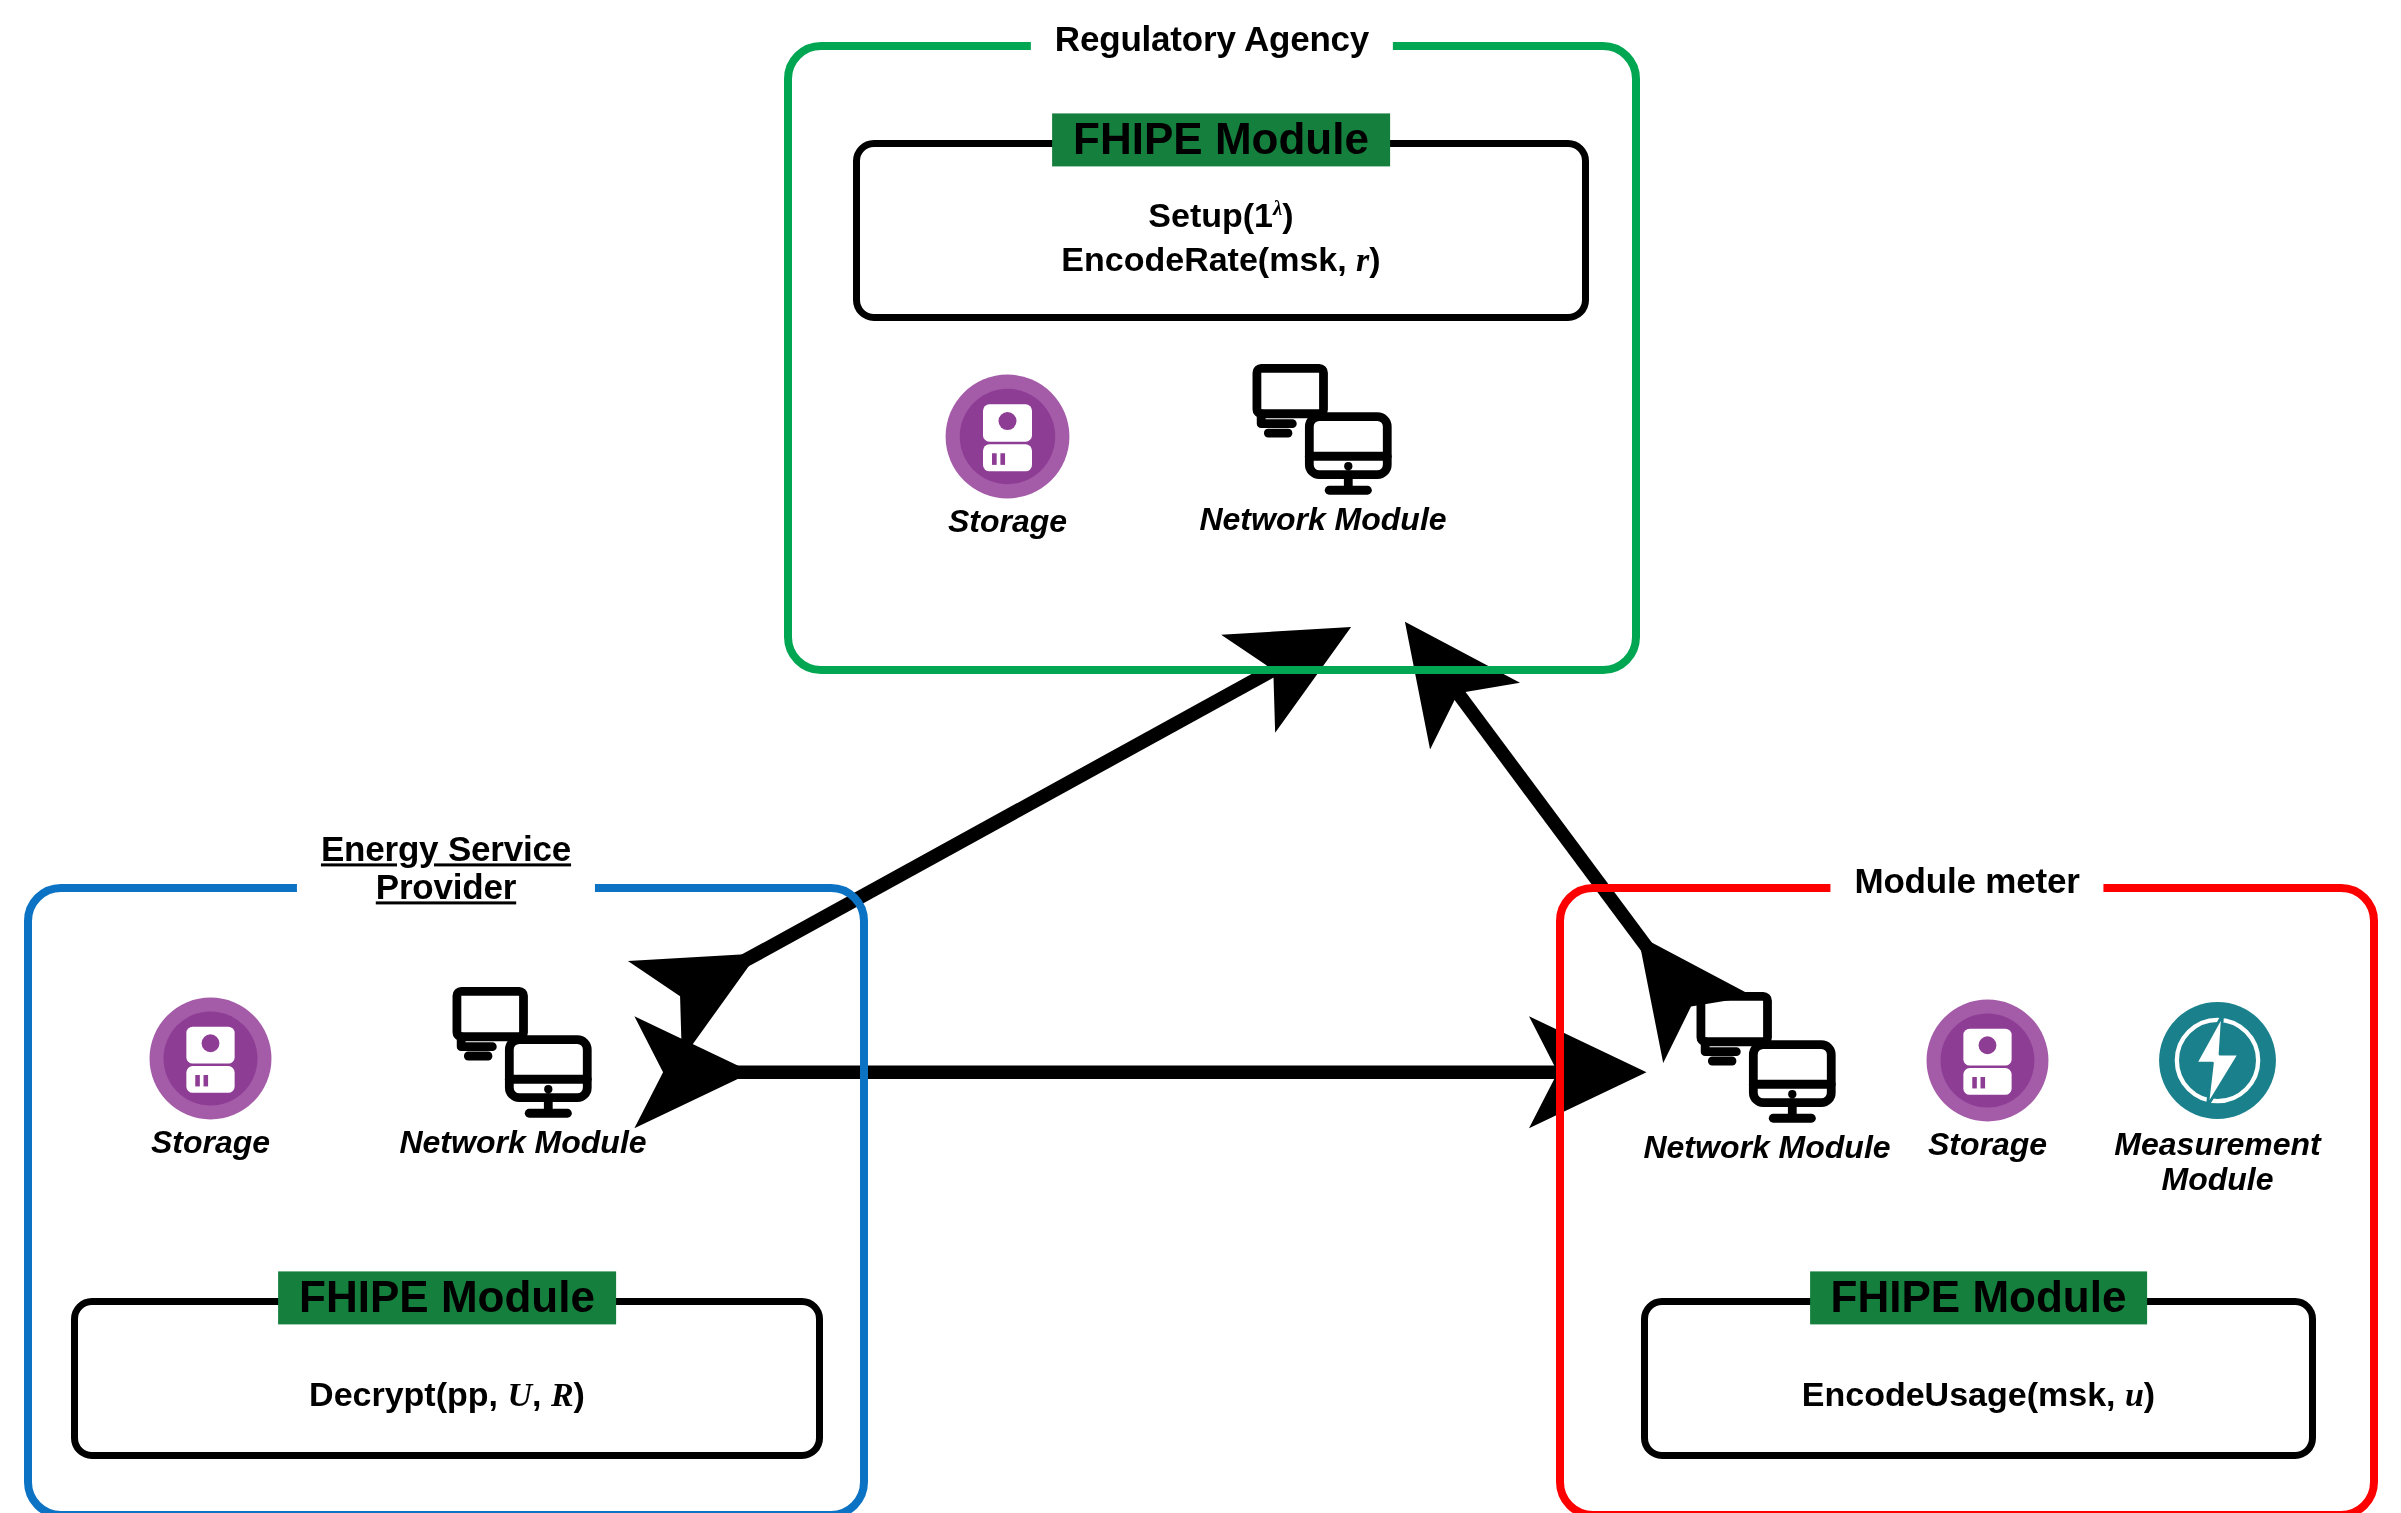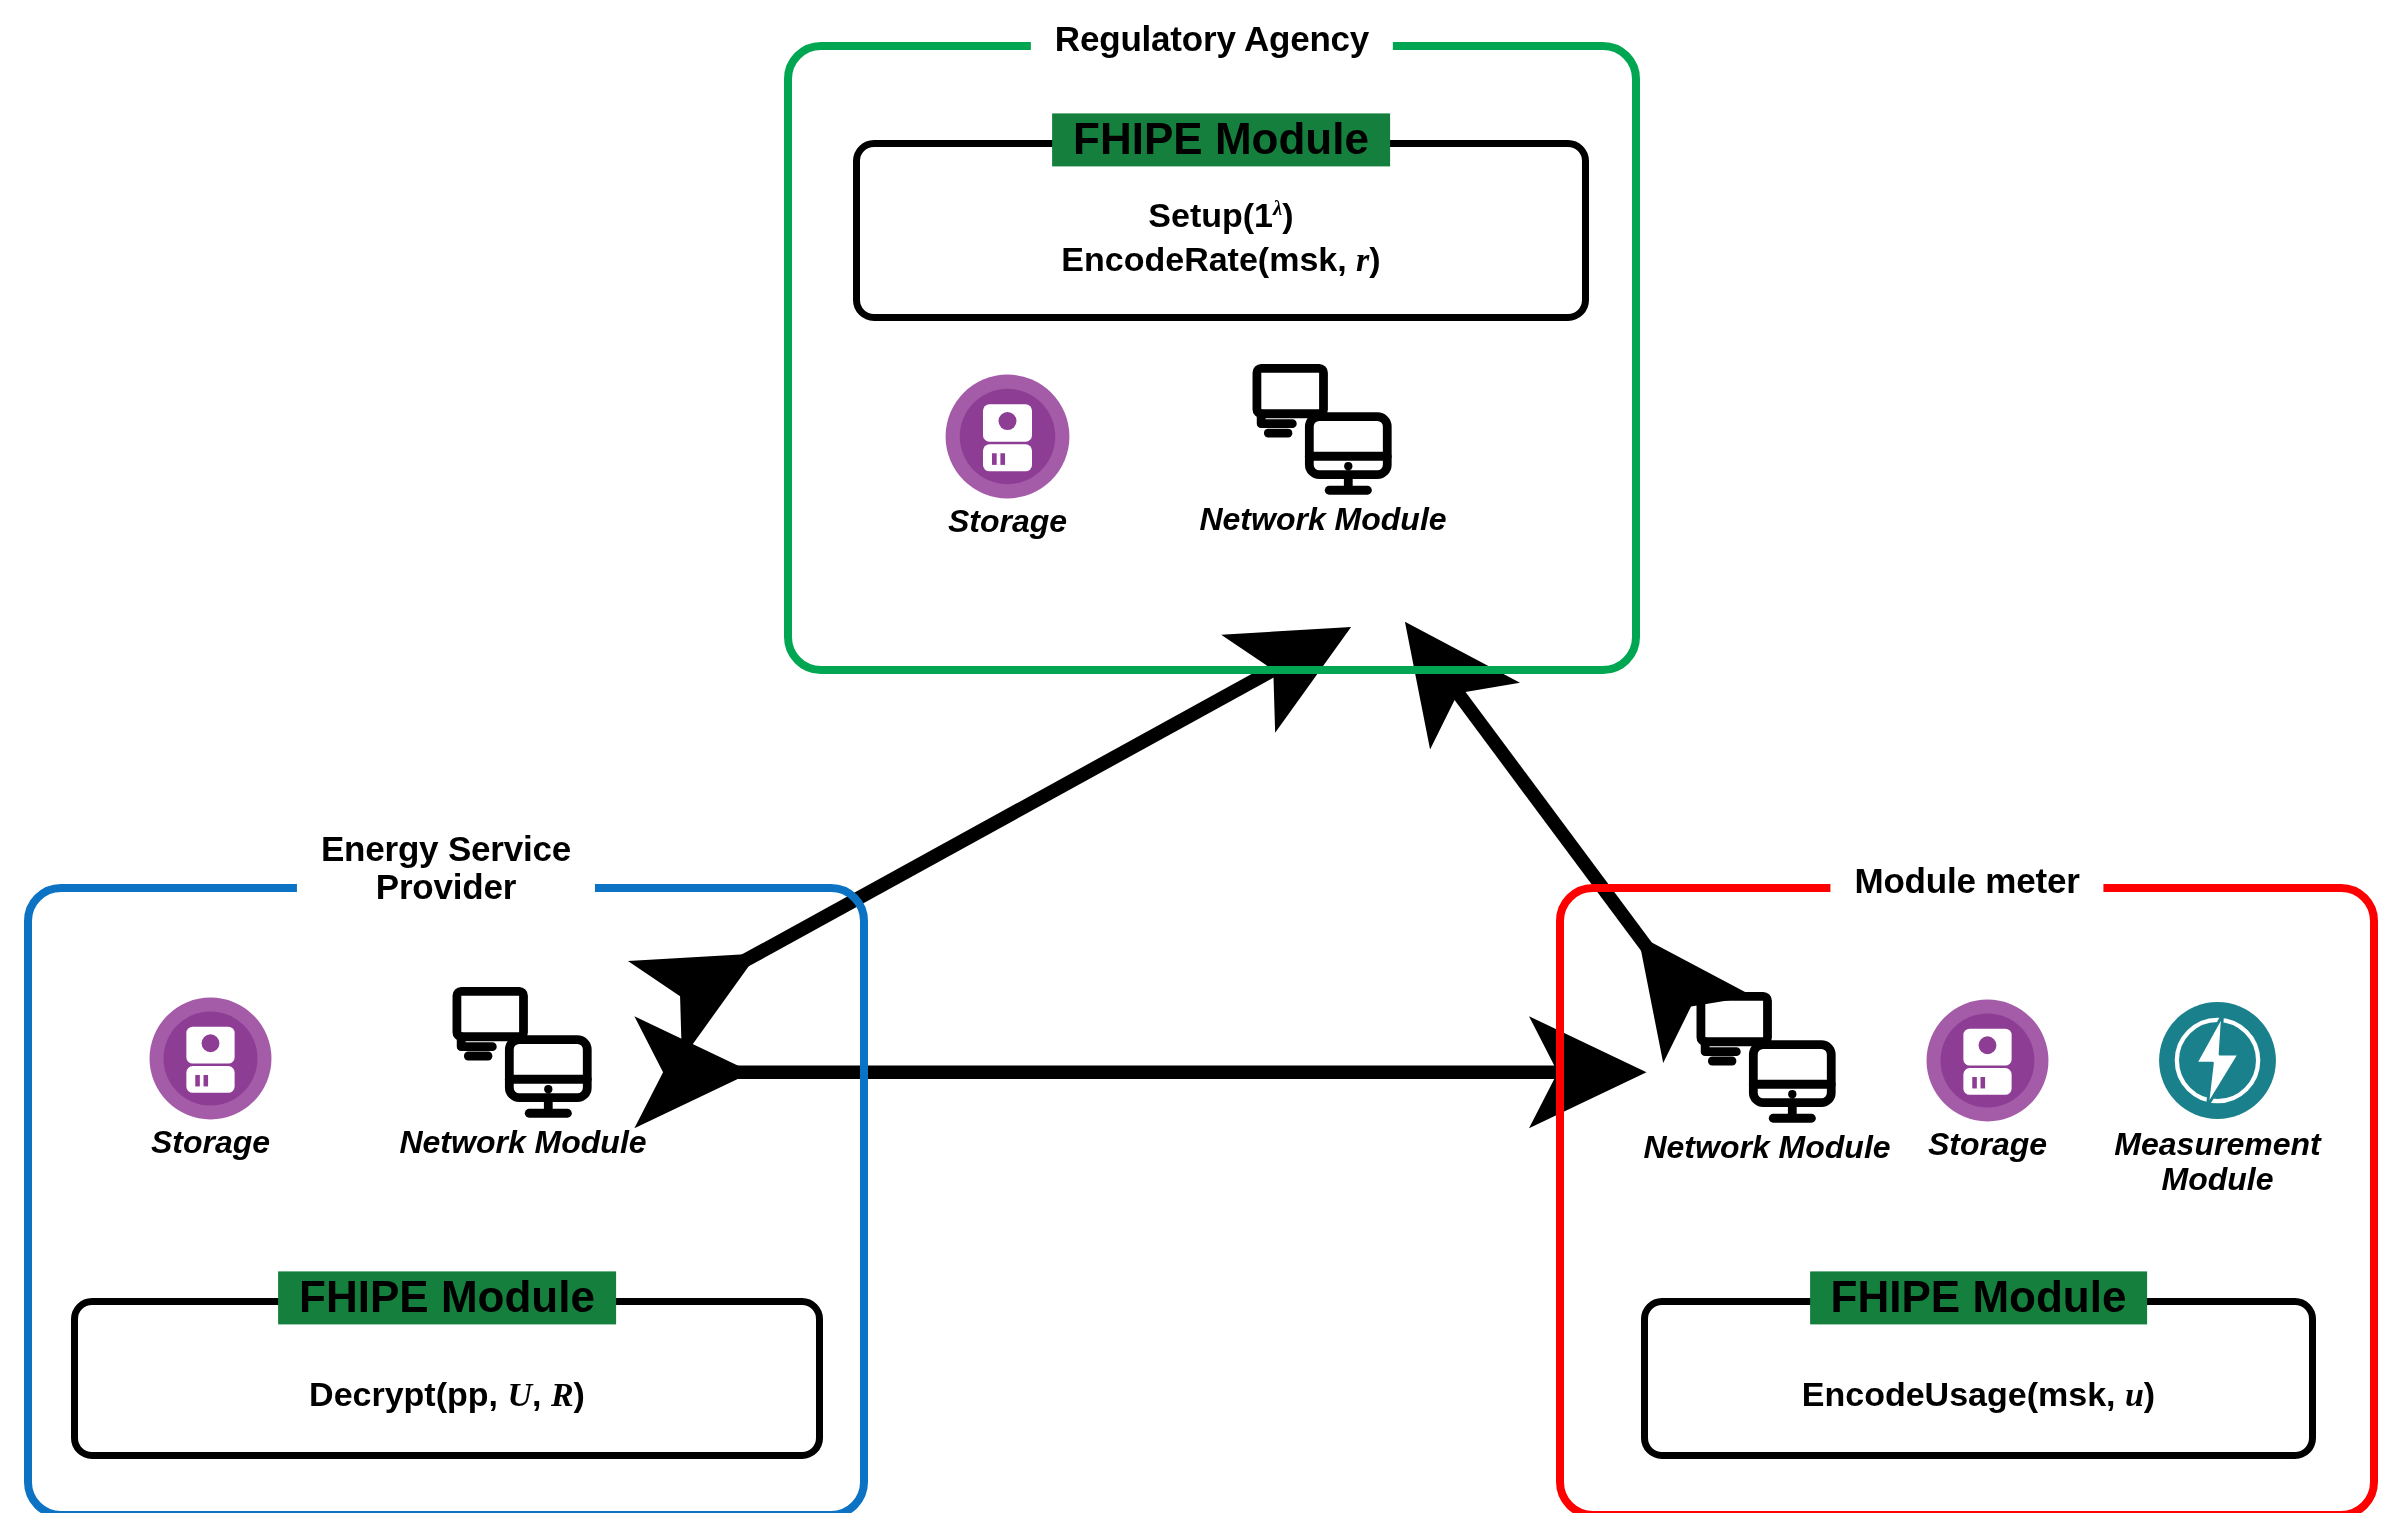--- a/index.html
+++ b/index.html
@@ -34,20 +34,21 @@
     white-space:pre-line;
     text-align:center;
     font-weight:bold;
     font-size:35px;
     line-height:1.08;
     letter-spacing:-0.2px;
     z-index:6;
   }
   .entity-title.two-line{
     top:0px;
+    text-decoration:underline;
   }
 
   
   .fhipe{
     position:absolute;
     border:7.2px solid #000;
     border-radius:21px;
     box-sizing:border-box;
     background:transparent;
   }

